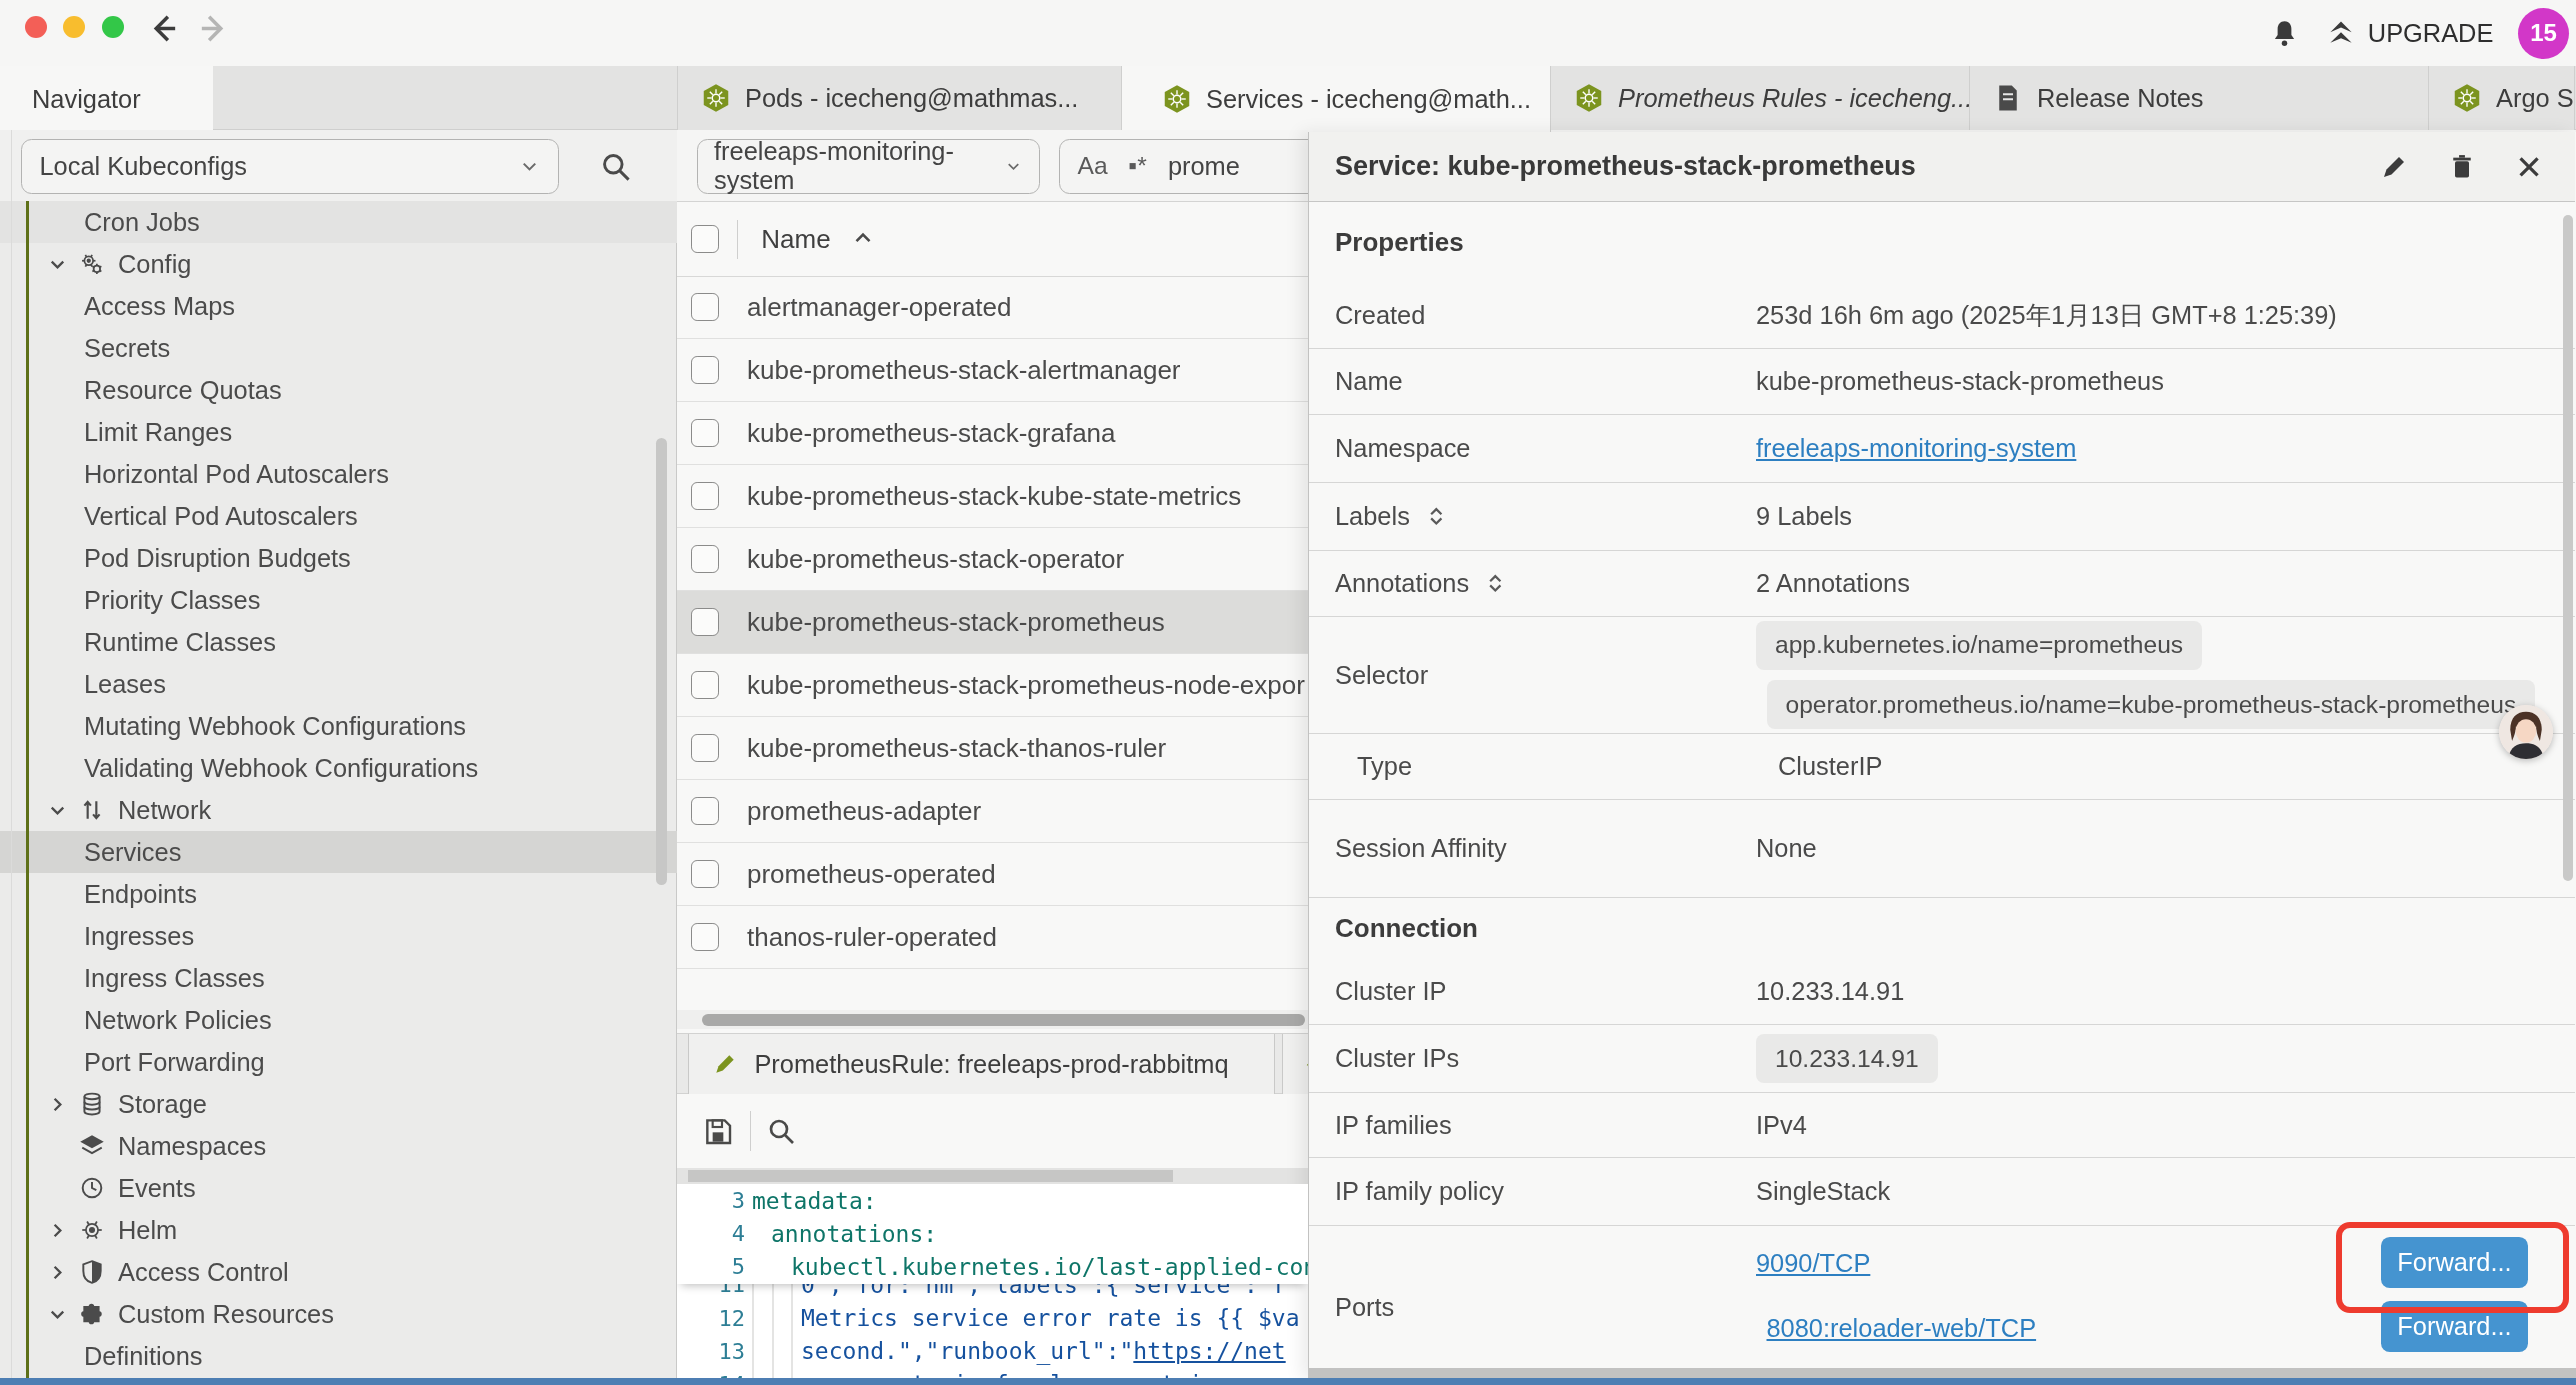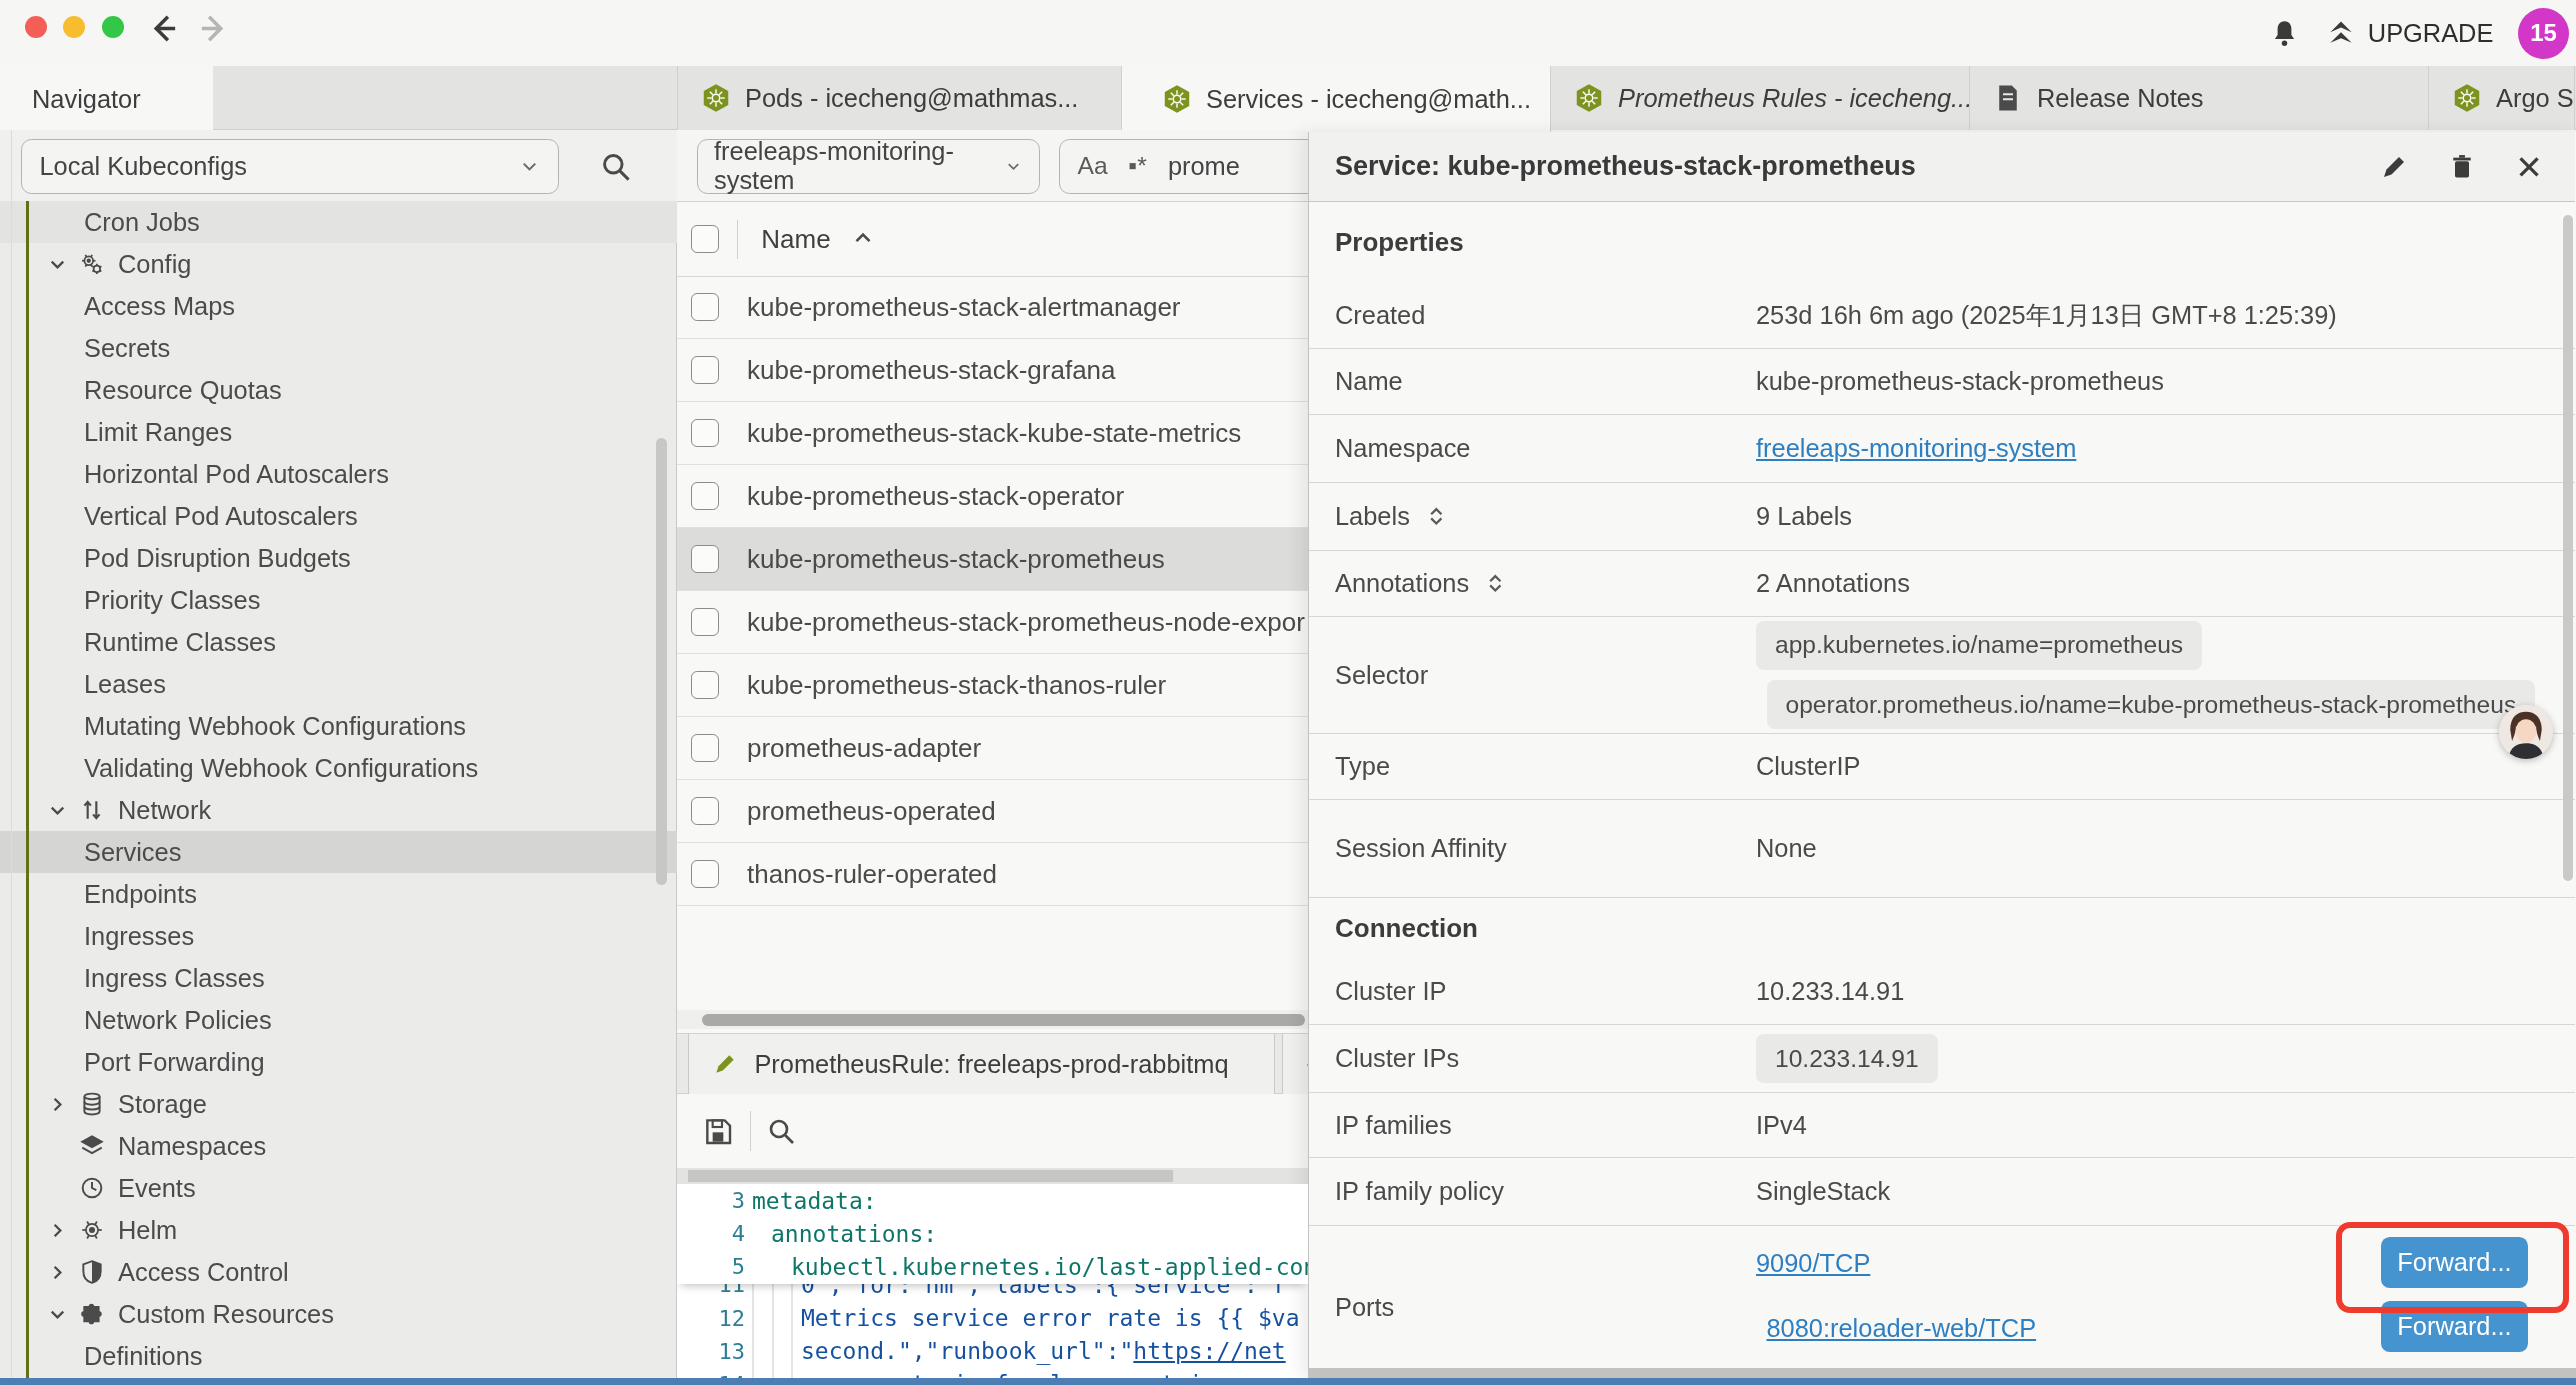--- a/index.html
+++ b/index.html
@@ -485,20 +485,24 @@
       <span id="hdr-name">Name</span>
       <span id="hdr-sort">
         <svg width="26" height="26" viewBox="0 0 24 24">
             <path d="M6 14 L12 8 L18 14" fill="none" stroke="#4a4a4a" stroke-width="2.4"></path>
           </svg>
       </span>
     </div>
     <div id="rows">
         <div class="trow">
           <span class="cbx"></span>
+          <span>alertmanager-operated</span>
+        </div>
+        <div class="trow">
+          <span class="cbx"></span>
           <span>kube-prometheus-stack-alertmanager</span>
         </div>
         <div class="trow">
           <span class="cbx"></span>
           <span>kube-prometheus-stack-grafana</span>
         </div>
         <div class="trow">
           <span class="cbx"></span>
           <span>kube-prometheus-stack-kube-state-metrics</span>
         </div>
@@ -653,21 +657,21 @@
         </div>
         <div class="prow" style="height: 117px;">
           <span class="plabel">
             <span>Selector</span>
           </span>
           <span class="pval" style="flex-direction: column; align-items: flex-start; justify-content: center; gap: 10.5px;">
             <span class="chip" style="margin-left: 0px;">app.kubernetes.io/name=prometheus</span>
             <span class="chip" style="margin-left: 10.5px;">operator.prometheus.io/name=kube-prometheus-stack-prometheus</span>
           </span>
         </div>
-        <div class="prow" style="height: 66px;">
+        <div class="prow" style="height: 66px; padding-left: 22px;">
           <span class="plabel">
             <span>Type</span>
           </span>
           <span class="pval">ClusterIP</span>
         </div>
         <div class="prow" style="height: 98px;">
           <span class="plabel">
             <span>Session Affinity</span>
           </span>
           <span class="pval">None</span>

